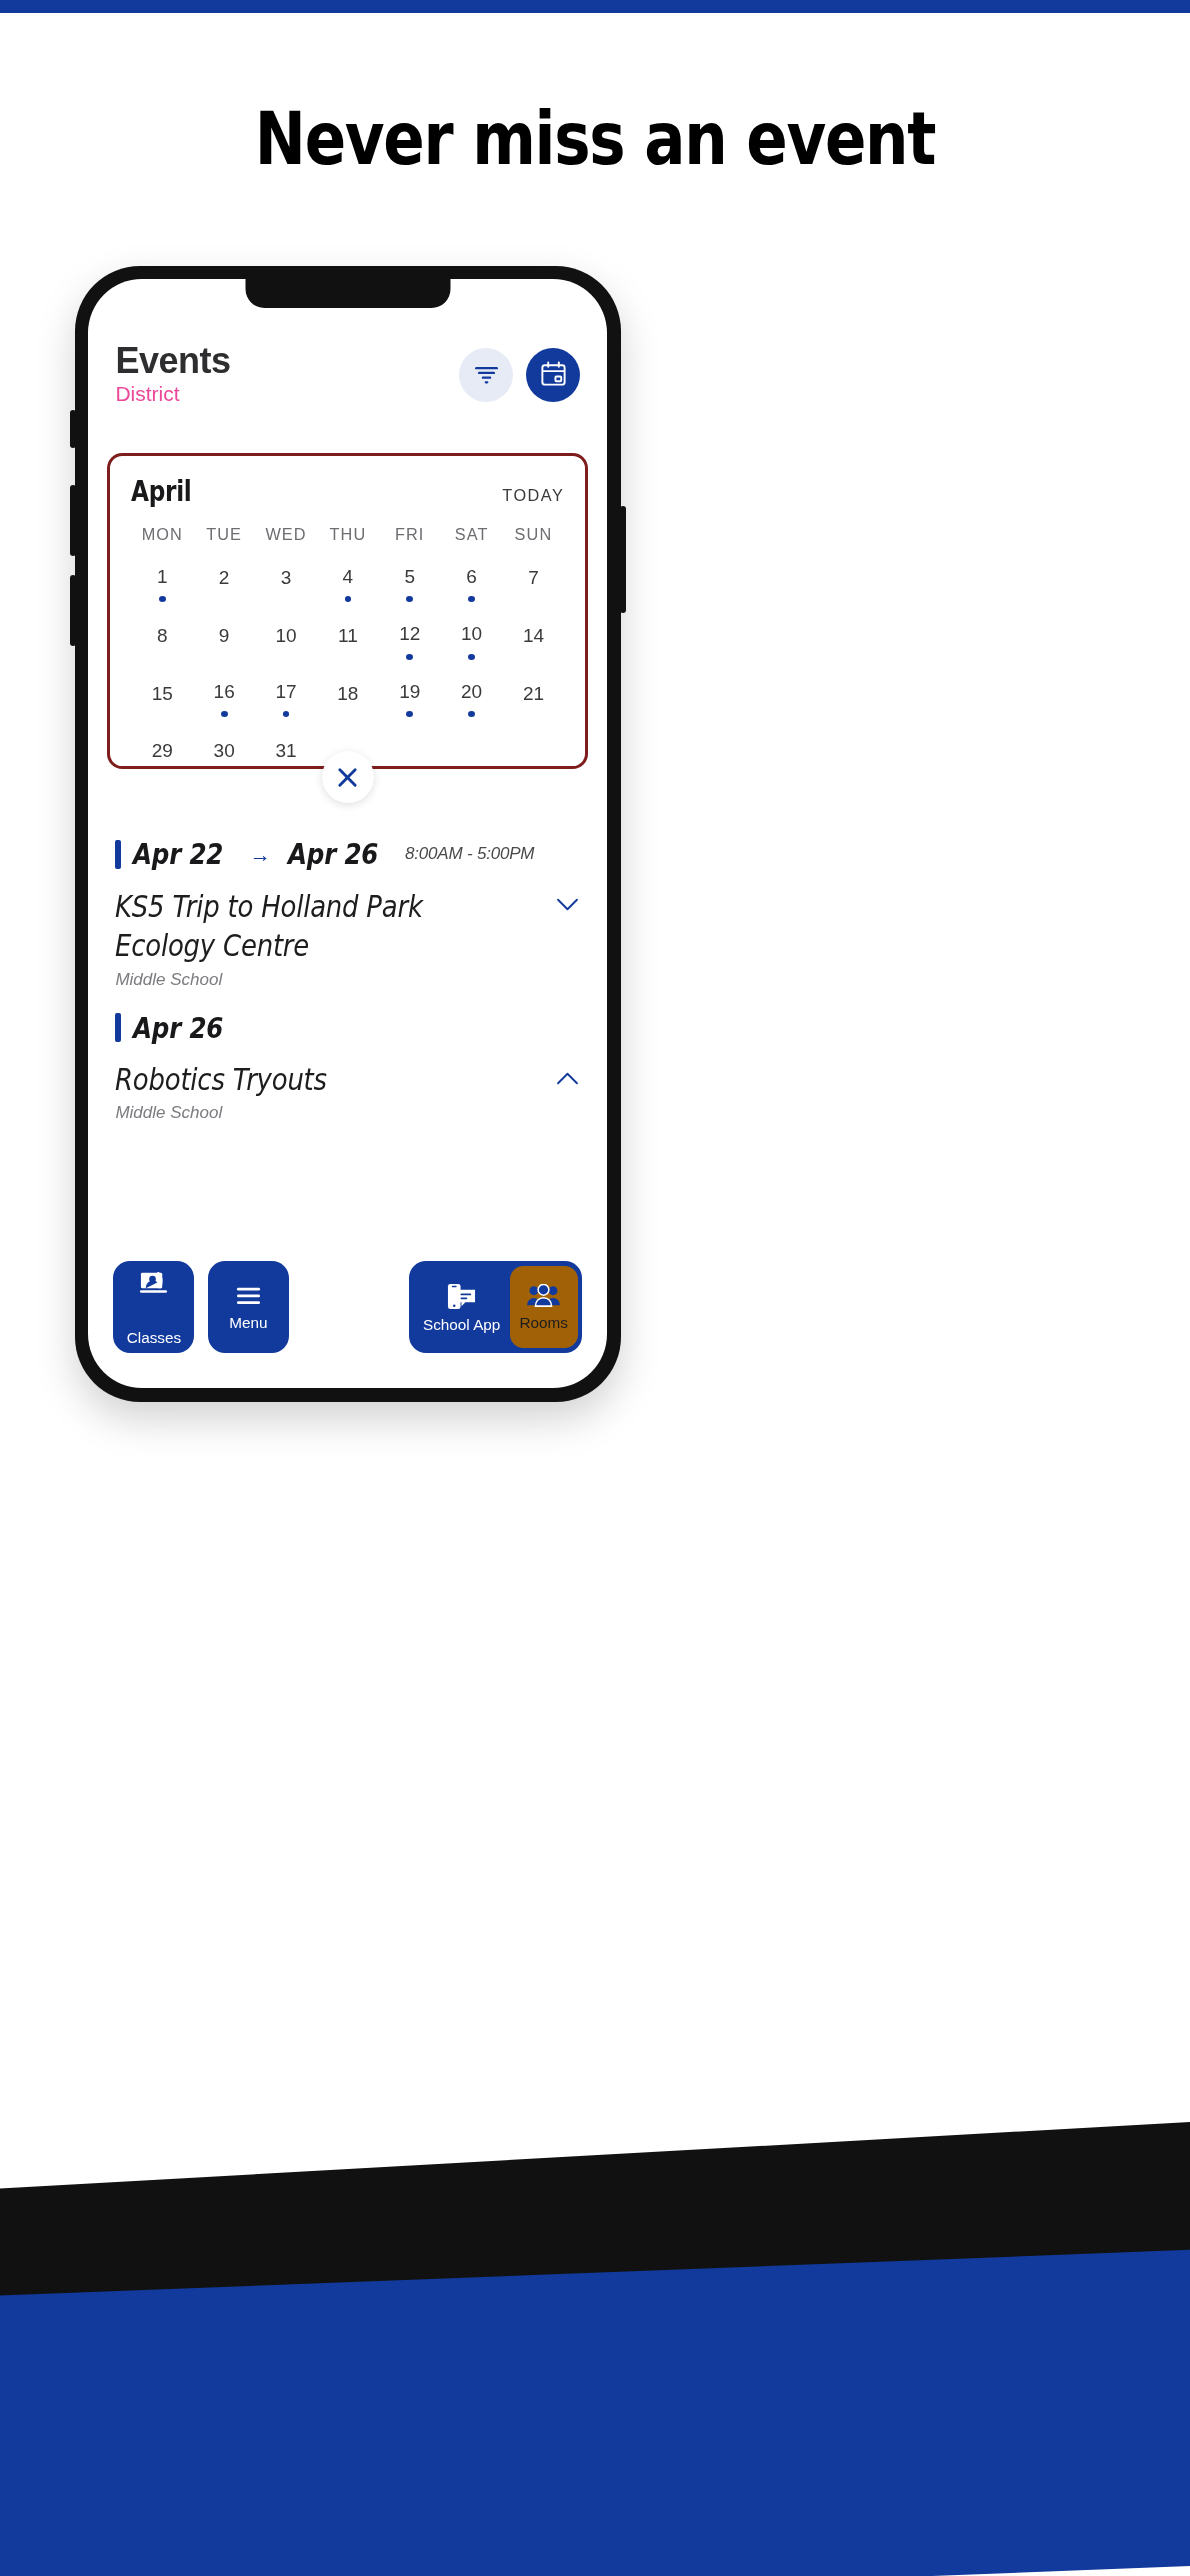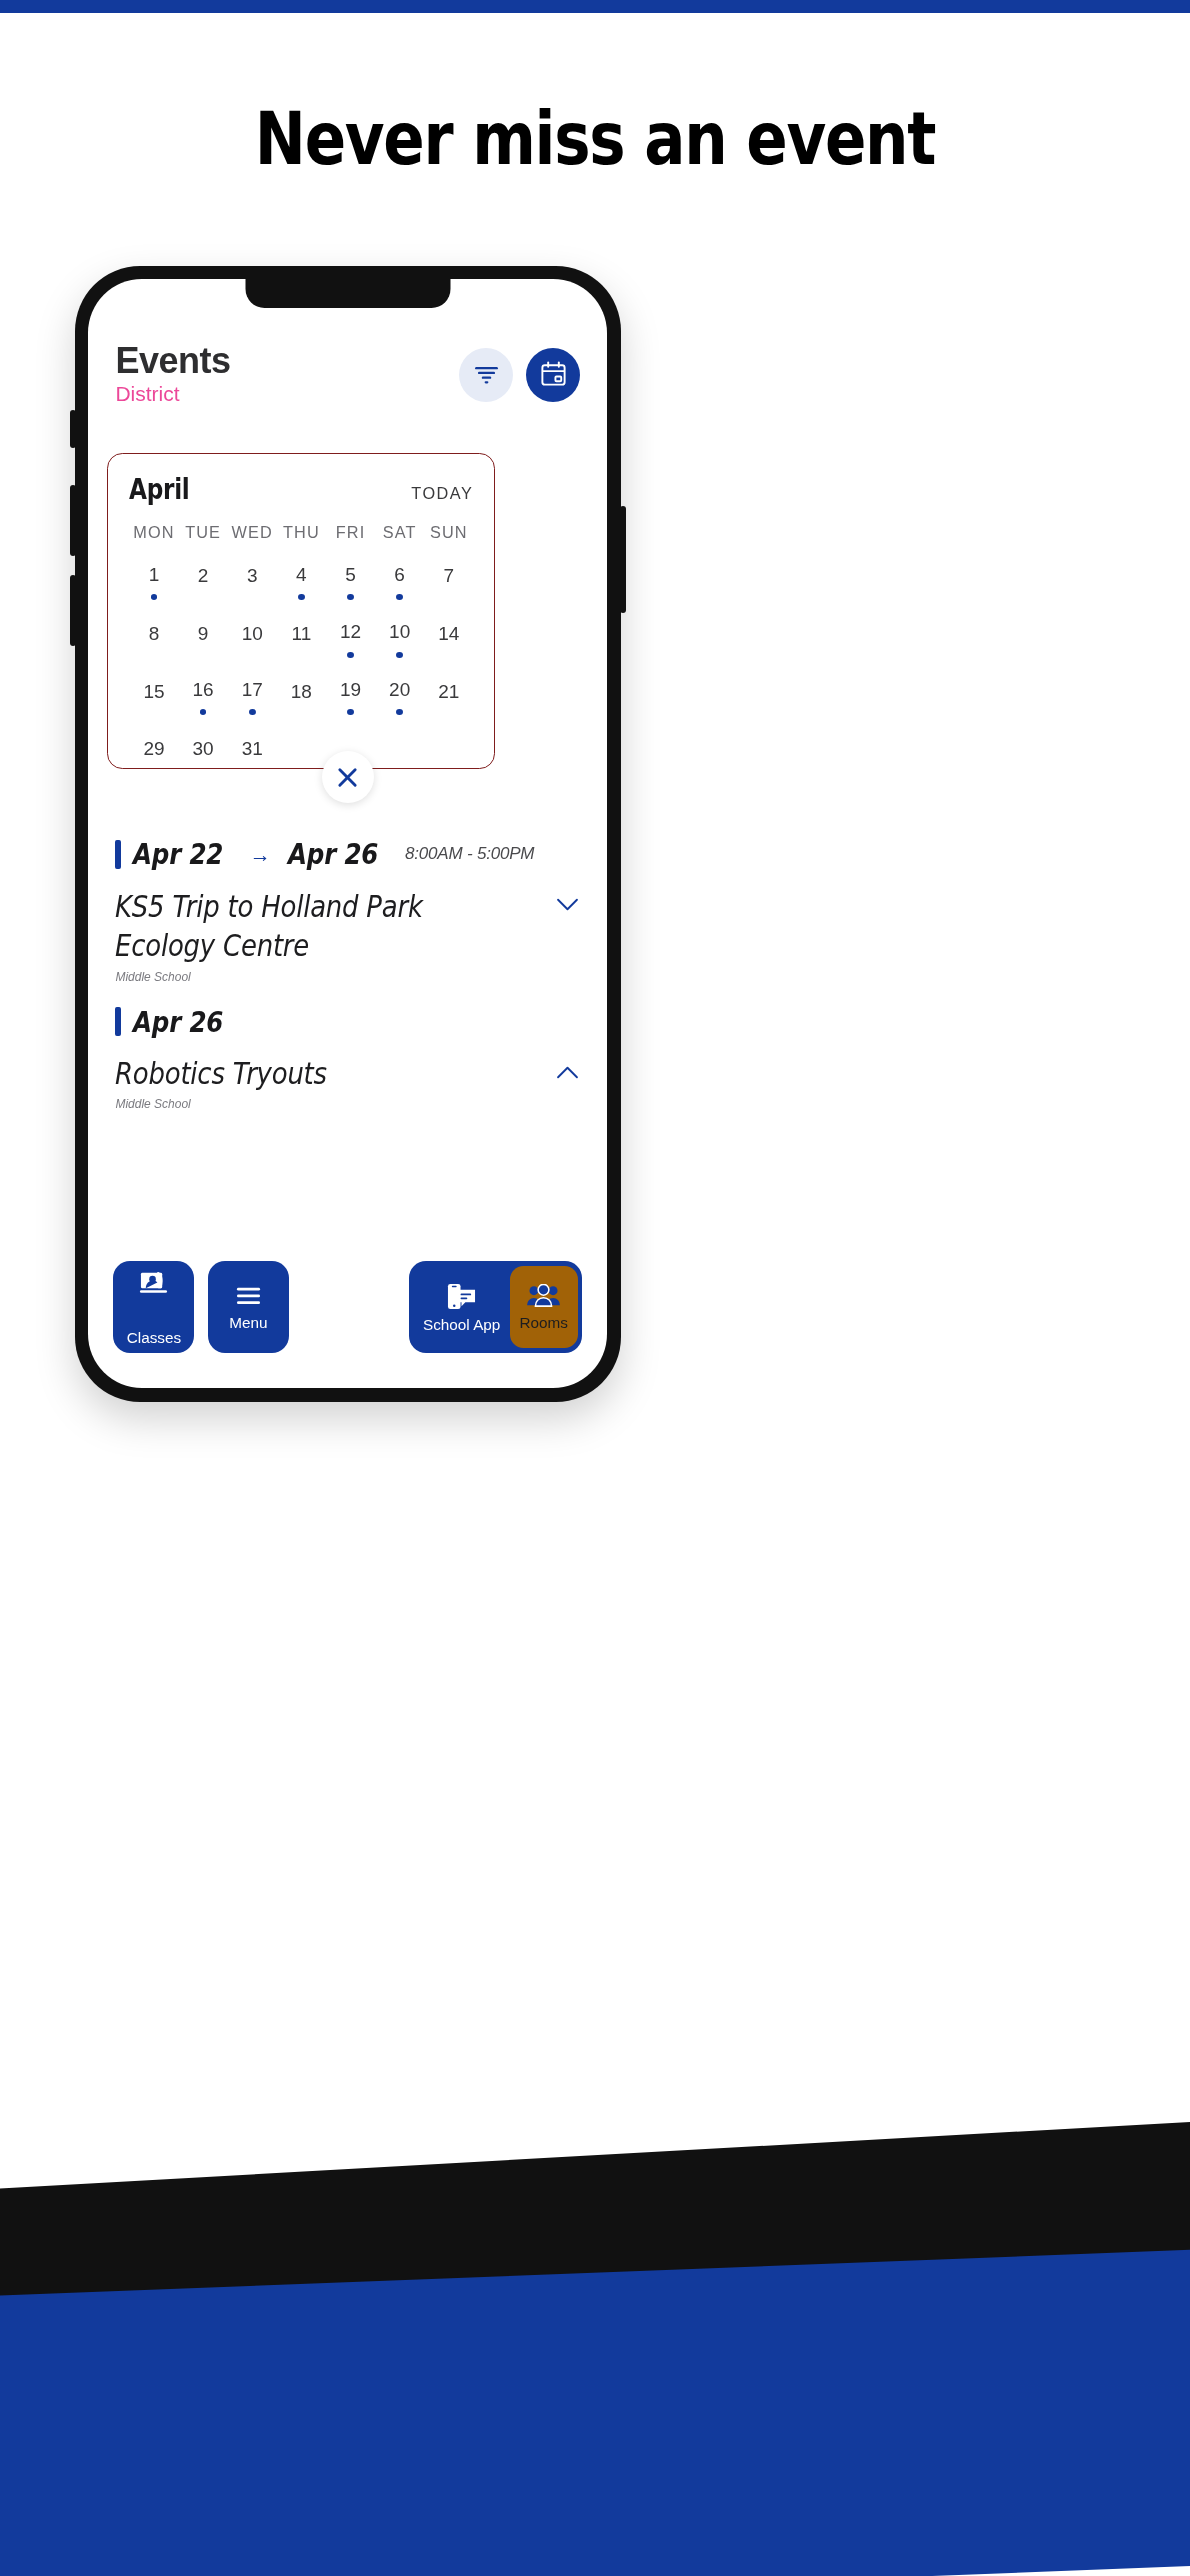--- a/index.html
+++ b/index.html
@@ -82,22 +82,22 @@
   .hdr-actions { display:flex; align-items:center; gap:13.4px; padding-top:9.6px; }
   .icon-circle {
     width: 54px; height:54px; border-radius:50%;
     display:flex; align-items:center; justify-content:center;
   }
   .icon-circle.light { background:#e6ebf6; }
   .icon-circle.solid { background:#123a9c; }
 
   
   .cal-card {
-    position:absolute; left: 19px; top: 174px; width: 388px; height: 316px;
-    background:#fff; border:1px solid #7f1d1d; border-radius: 15.3px;
+    position:absolute; left: 19px; top: 174px; width: 481px; height: 316px;
+    background:#fff; border:3px solid #7f1d1d; border-radius: 15.3px;
     padding: 19px 21px 9.6px 21px;
   }
   .cal-top { display:flex; align-items:baseline; justify-content:space-between; }
   .cal-month {
     font-family: "Liberation Sans Narrow", "DejaVu Sans Condensed", "Liberation Sans", sans-serif;
     font-size: 28px; font-weight: 700; color:#19191b; letter-spacing:-0.3px;
     transform: scaleX(0.92); transform-origin: left;
   }
   .cal-today { font-size: 16.3px; color:#3a3a3c; letter-spacing: 1.5px; }
 
@@ -145,21 +145,21 @@
     transform: scaleX(0.94); transform-origin:left;
   }
   .arrow-ico { color:#123a9c; font-size:21px; line-height:1; margin: 0 5.8px 0 9.6px; }
   .ev-time { font-size: 17px; color:#4a4a4d; margin-left: 9.6px; letter-spacing:-0.2px; }
   .ev-body { display:flex; align-items:flex-start; justify-content:space-between; margin-top: 15.3px; }
   .ev-title {
     font-family: "Liberation Sans Narrow", "DejaVu Sans Condensed", "Liberation Sans", sans-serif;
     font-size: 30px; color:#1d1d1f; line-height: 1.32; font-weight:400;
     letter-spacing: -0.2px; max-width: 383px; transform: scaleX(0.96); transform-origin:left;
   }
-  .ev-school { font-size: 12px; color:#7b7b80; margin-top: 3.8px; }
+  .ev-school { font-size: 17px; color:#7b7b80; margin-top: 3.8px; }
   .chev { color:#123a9c; flex: 0 0 auto; padding-top: 9.6px; }
 
   
   .tabbar {
     position:absolute; left:0; bottom: 35px; width:519px; padding: 0 25px;
     display:flex; align-items:center; gap: 13.4px;
   }
   .tab {
     background:#123a9c; border-radius: 17px; color:#fff;
     display:flex; flex-direction:column; align-items:center; justify-content:center;

